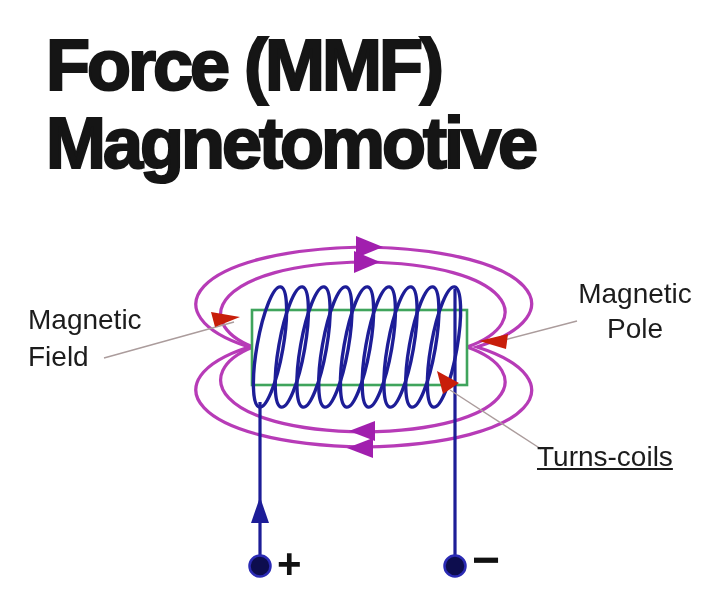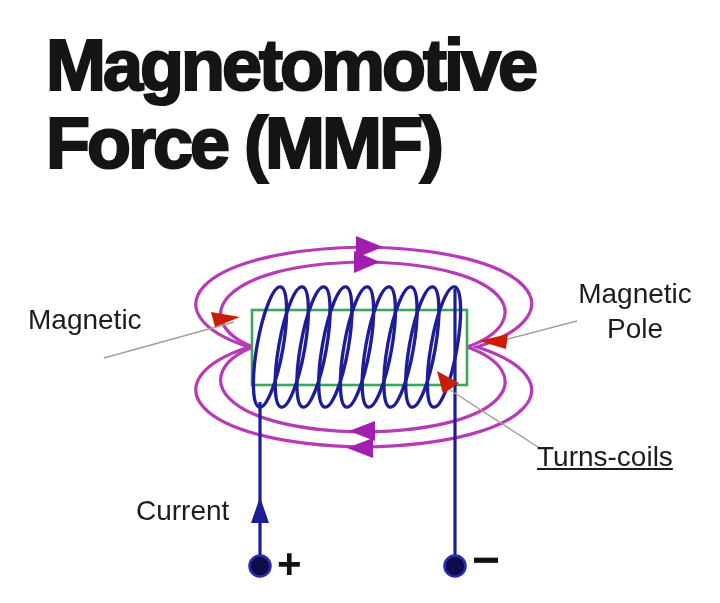--- a/index.html
+++ b/index.html
@@ -43,22 +43,22 @@
   .lbl-sign{font-weight:bold;color:#111;}
   .lbl-plus{left:277px;top:543px;font-size:42px;line-height:42px;}
   .lbl-minus{left:472px;top:536px;font-size:48px;line-height:48px;}
 </style>
 </head>
 <body>
 
 <div class="stage">
 
   <div class="title">
+    <div>Force (MMF)</div>
     <div>Magnetomotive</div>
-    <div>Force (MMF)</div>
   </div>
 
   <svg class="diagram-svg" viewBox="0 0 720 603">
 
     <g>
       <path class="field-line" d="M 249 347 C 150 315 190 250 364 247 C 538 250 578 315 477 347
            C 578 379 538 444 364 447 C 190 444 150 379 249 347 Z"></path>
       <path class="field-line" d="M 253 347 C 190 322 215 264 364 262 C 513 264 538 322 467 347
            C 538 372 513 430 364 432 C 215 430 190 372 253 347 Z"></path>
       <polygon class="field-arrow" points="383,247 356,236 356,258"></polygon>
@@ -97,27 +97,27 @@
     </g>
 
     <g>
       <circle class="terminal" cx="260" cy="566" r="10.5"></circle>
       <circle class="terminal" cx="455" cy="566" r="10.5"></circle>
     </g>
   </svg>
 
   <div class="lbl lbl-magnetic-field">
     <div>Magnetic</div>
+    <div>Field</div>
   </div>
 
   <div class="lbl lbl-magnetic-pole">
     <div>Magnetic</div>
     <div>Pole</div>
   </div>
 
   <div class="lbl lbl-turns-coils">Turns-coils</div>
 
-  <div class="lbl lbl-current">Current</div>
 
   <div class="lbl lbl-sign lbl-plus">+</div>
 
   <div class="lbl lbl-sign lbl-minus">−</div>
 </div>
 
 </body></html>

